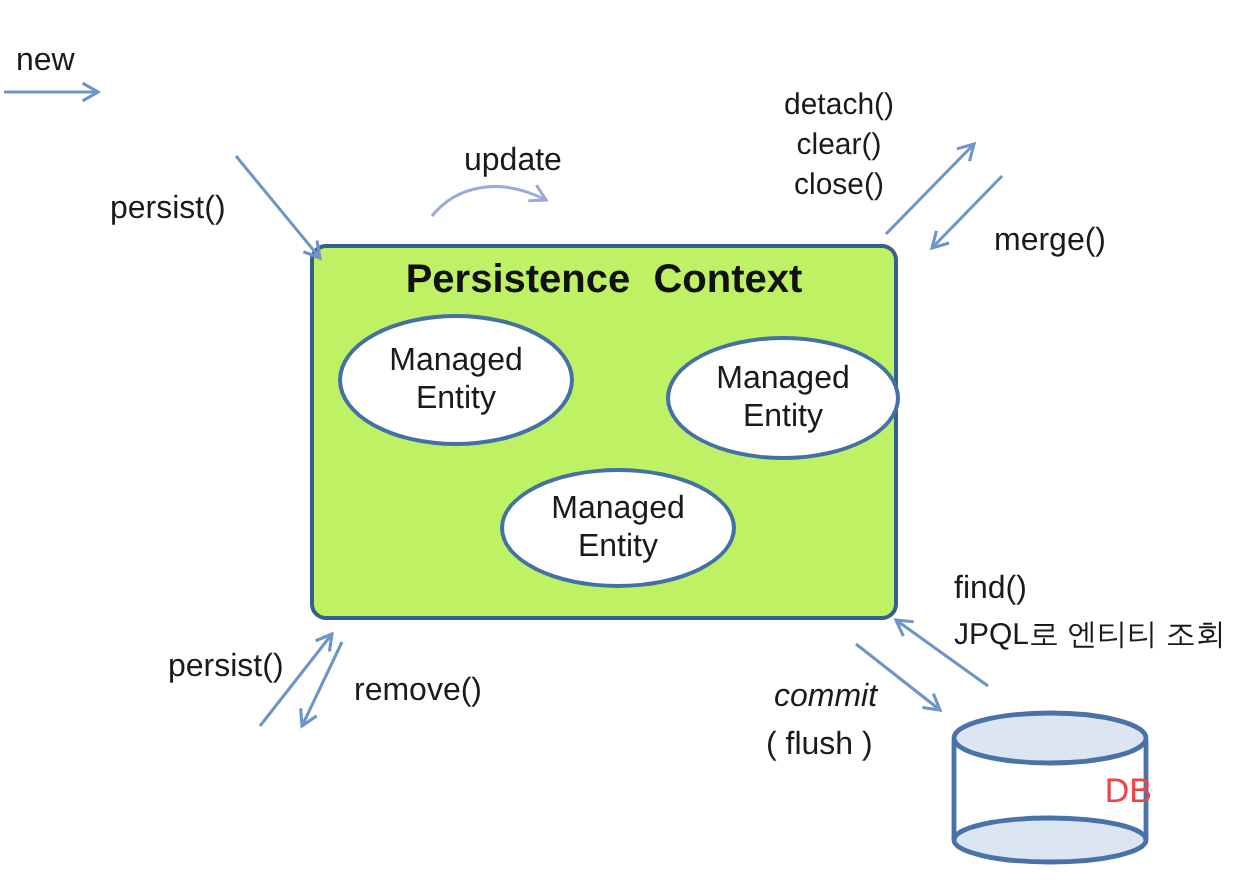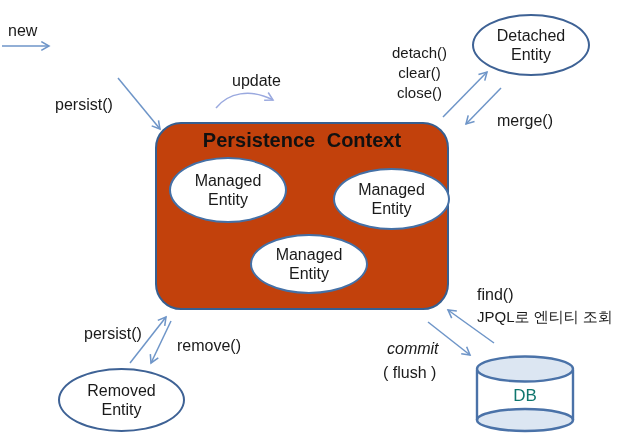--- a/index.html
+++ b/index.html
@@ -15,21 +15,21 @@
   .node .node-label { display:block; width:78px; }
   #new-entity      { left:54px;  top:12px;  width:122px; height:68px; }
   #detached-entity { left:472px; top:14px;  width:118px; height:62px; }
   #managed-1       { left:169px; top:157px; width:118px; height:66px; border-color:#4470A6; }
   #managed-2       { left:333px; top:168px; width:117px; height:62px; border-color:#4470A6; }
   #managed-3       { left:250px; top:234px; width:118px; height:60px; border-color:#4470A6; }
   #removed-entity  { left:58px;  top:368px; width:127px; height:64px; }
 
   .pc-box {
     position:absolute; left:155px; top:122px; width:294px; height:188px;
-    border:2.5px solid #365F91; border-radius:26px; background:#c2410c; box-sizing:border-box;
+    border:2.5px solid #365F91; border-radius:8px; background:#bef264; box-sizing:border-box;
   }
   .pc-title {
     font-weight:bold; font-size:20px; text-align:center; margin-top:5px;
     word-spacing:6px; color:#111;
   }
 
   .lbl { position:absolute; font-size:16px; white-space:nowrap;text-align:center; }
   #lbl-new        { left:8px;   top:22px; }
   #lbl-persist-top{ left:55px;  top:96px; }
   #lbl-update     { left:232px; top:72px; }
@@ -39,53 +39,47 @@
   #lbl-remove     { left:177px; top:337px; }
   #lbl-find       { left:477px; top:286px; }
   #lbl-jpql       { left:477px; top:308px; font-size:15px; }
   #lbl-commit     { left:387px; top:340px;font-style:italic; }
   #lbl-flush      { left:383px; top:364px; }
 
   .arrows { position:absolute; left:0; top:0; width:618px; height:443px; pointer-events:none; }
 
   .cylinder { position:absolute; left:474px; top:353px; width:102px; height:84px; }
   .db-label {
-    position:absolute; left:0; top:33px; width:100%; text-align:center;
-    font-size:17px; color:#0f766e;
+    position:absolute; left:0; top:33px; width:100%; text-align:right;
+    font-size:17px; color:#ef4444;
   }
 </style>
 </head>
 <body>
 
 <div class="canvas">
 
   <div class="pc-box">
     <div class="pc-title">Persistence Context</div>
   </div>
 
 
-  <div class="node" id="detached-entity">
-    <span class="node-label">Detached Entity</span>
-  </div>
 
   <div class="node" id="managed-1">
     <span class="node-label">Managed Entity</span>
   </div>
 
   <div class="node" id="managed-2">
     <span class="node-label">Managed Entity</span>
   </div>
 
   <div class="node" id="managed-3">
     <span class="node-label">Managed Entity</span>
   </div>
 
-  <div class="node" id="removed-entity">
-    <span class="node-label">Removed Entity</span>
-  </div>
 
   <div class="cylinder">
     <svg width="102" height="84" viewBox="0 0 102 84">
       <path d="M3,17 L3,67 A48,11 0 0 0 99,67 L99,17 Z" fill="#ffffff" stroke="none"></path>
       <ellipse cx="51" cy="67" rx="48" ry="11" fill="#DCE6F2" stroke="#4A72A8" stroke-width="2.4"></ellipse>
       <line x1="3" y1="17" x2="3" y2="67" stroke="#4A72A8" stroke-width="2.4"></line>
       <line x1="99" y1="17" x2="99" y2="67" stroke="#4A72A8" stroke-width="2.4"></line>
       <ellipse cx="51" cy="16" rx="48" ry="12.5" fill="#DCE6F2" stroke="#4A72A8" stroke-width="2.4"></ellipse>
     </svg>
     <div class="db-label">DB</div>

